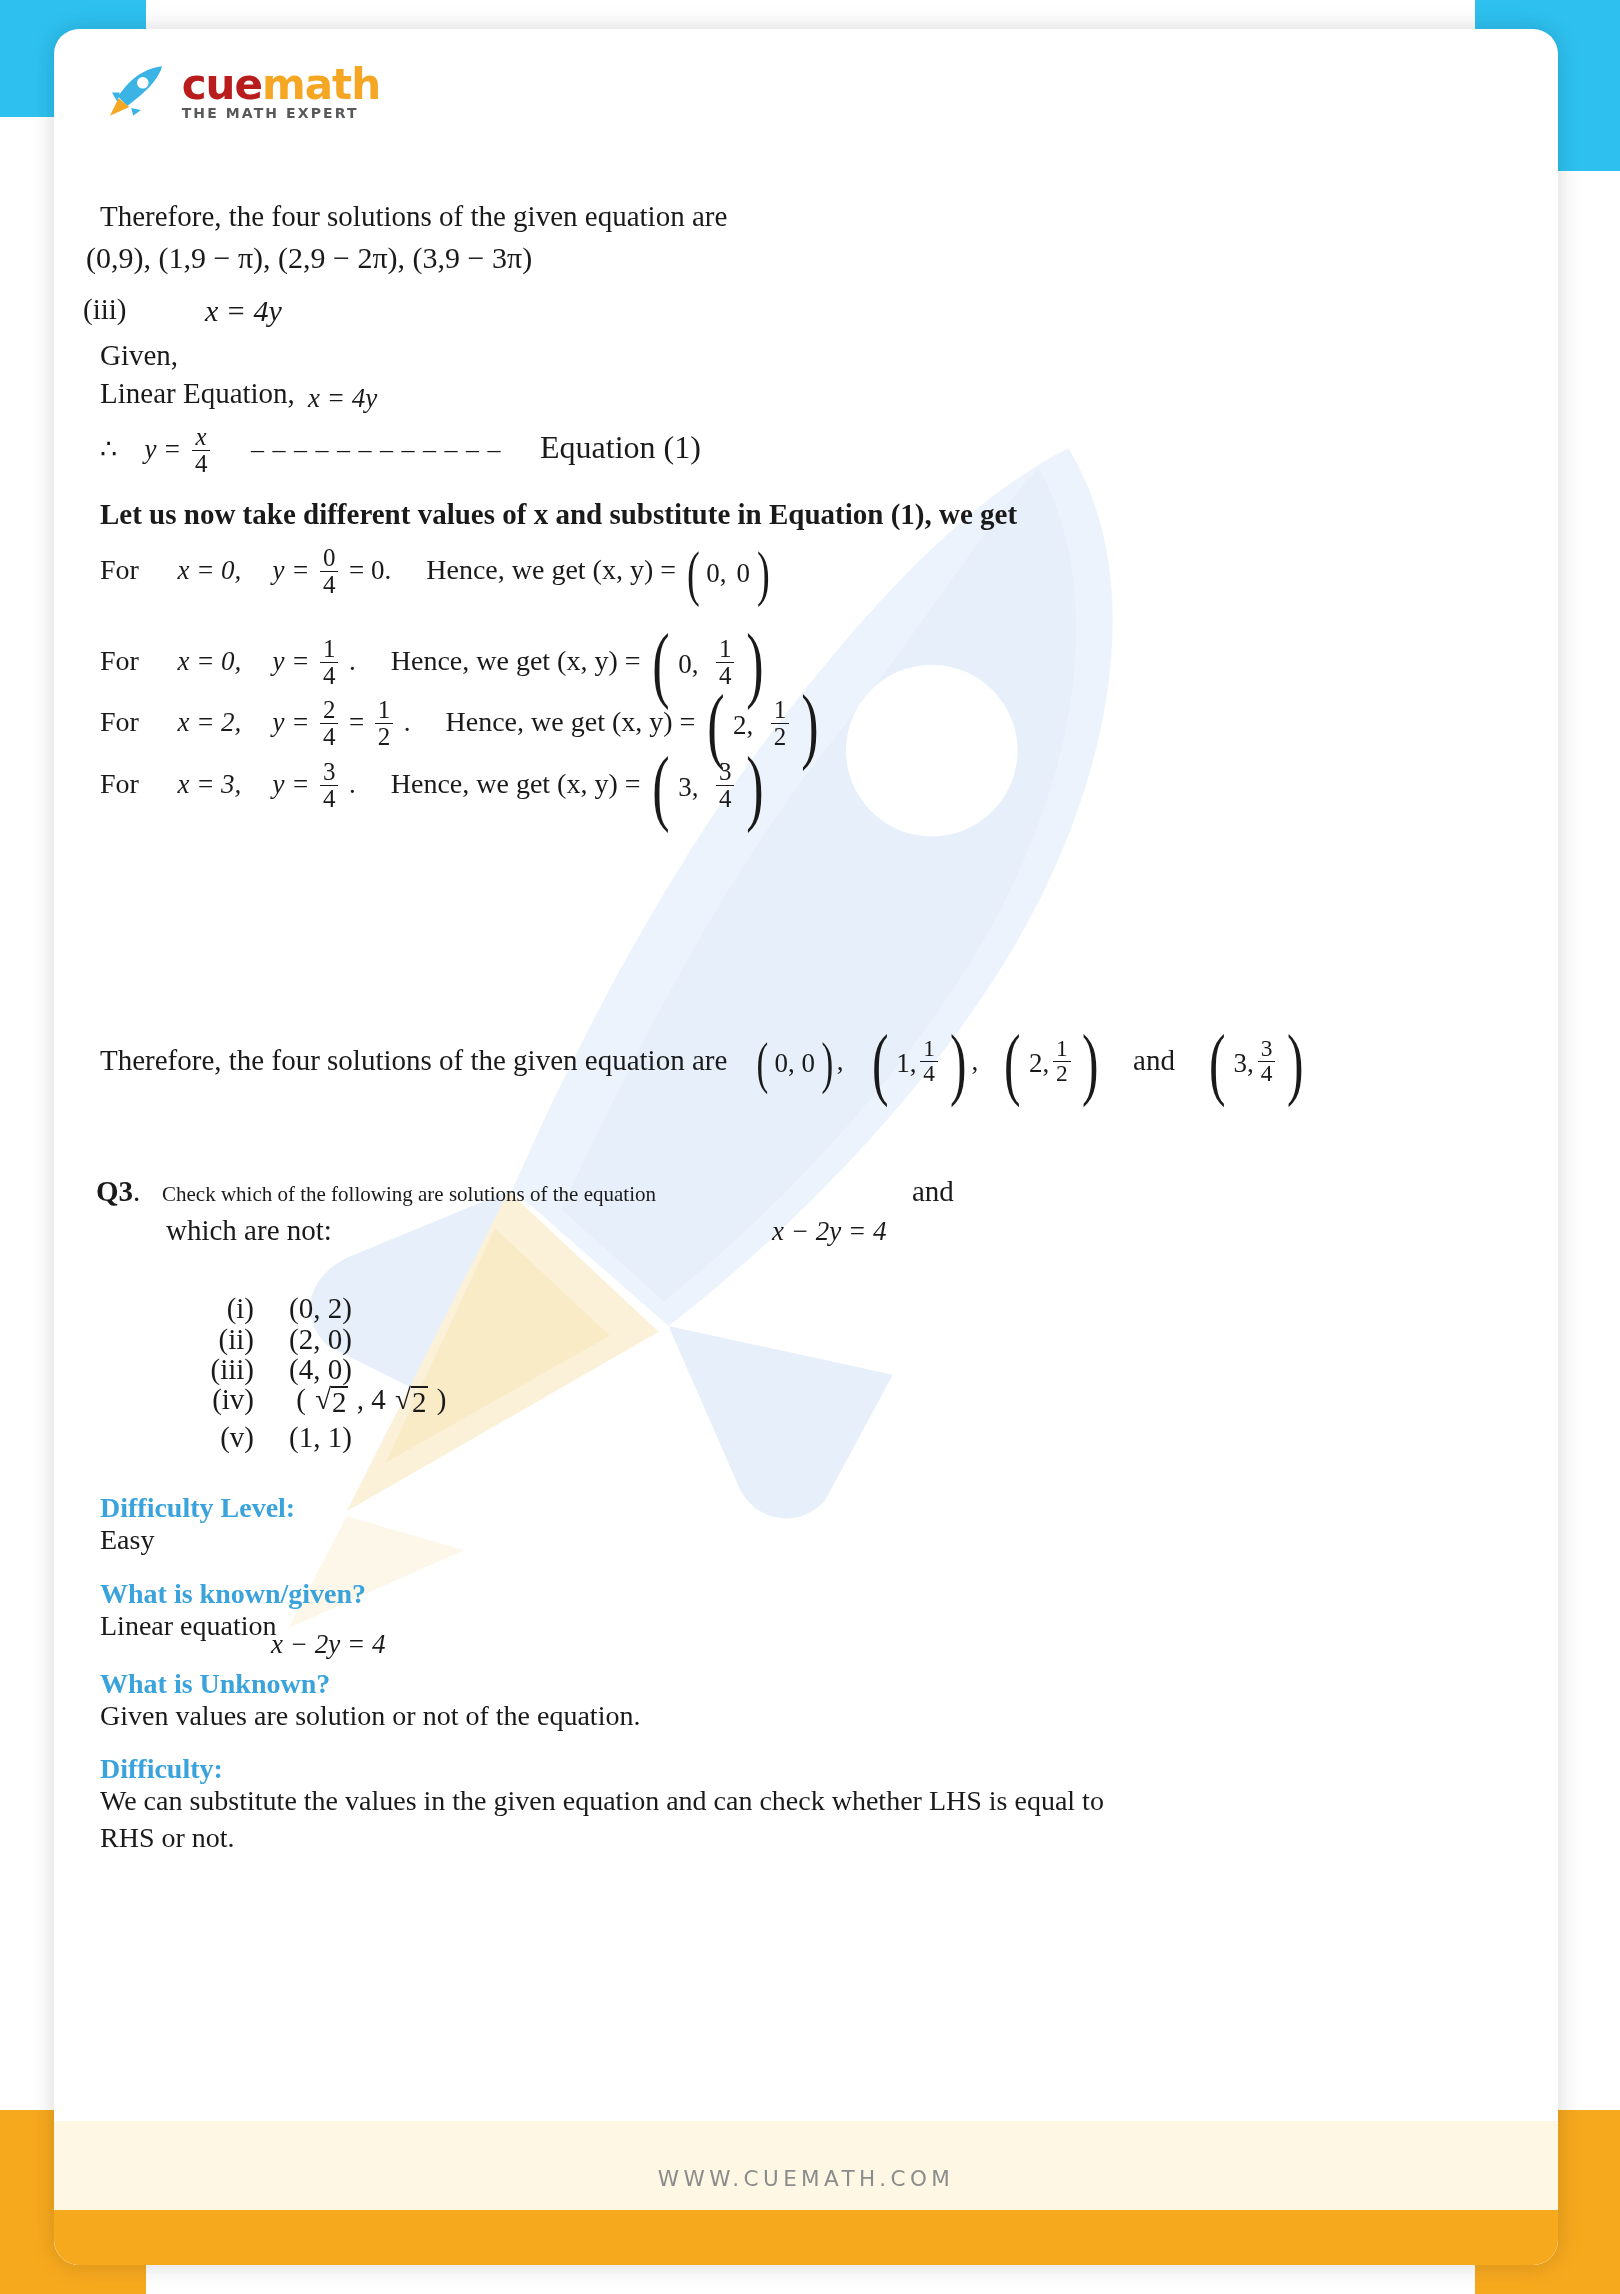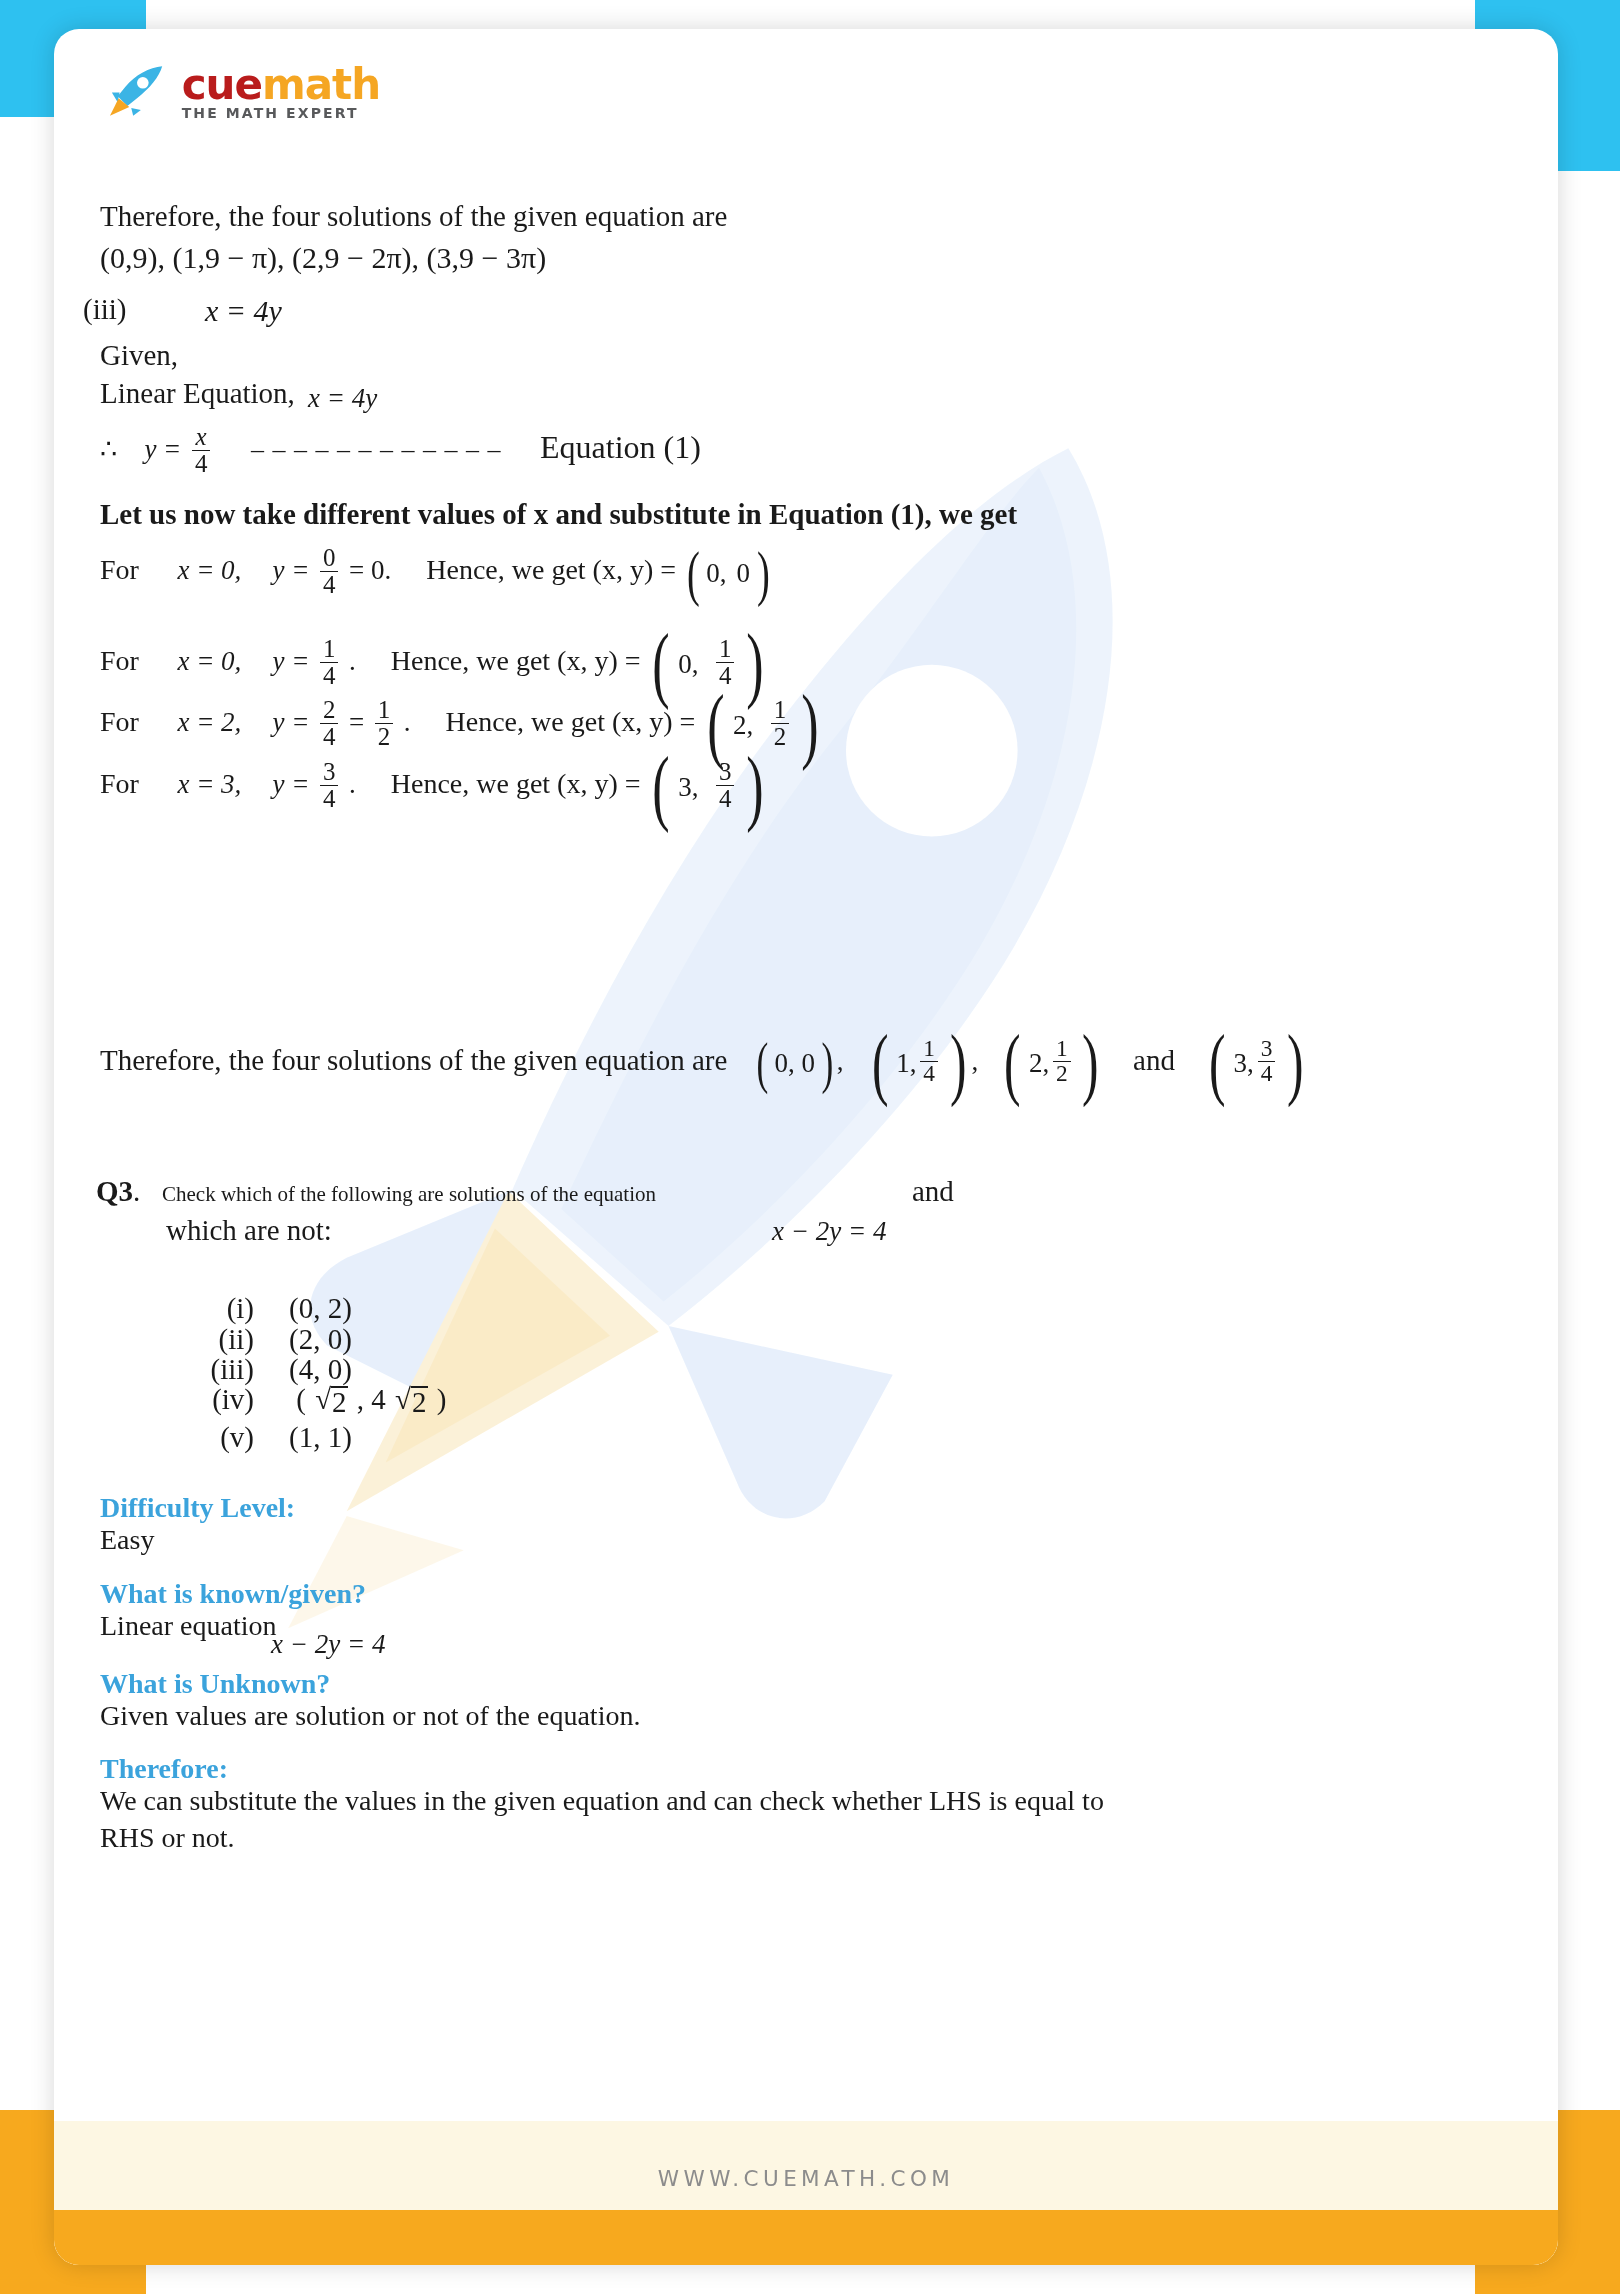--- a/index.html
+++ b/index.html
@@ -115,21 +115,21 @@
         <div class="logo-word">
           <span class="logo-cue">cue</span><span class="logo-math">math</span>
         </div>
         <div class="logo-tag">THE MATH EXPERT</div>
       </div>
     </div>
 
     <div class="body">
 
       <div class="ln t" style="left:46px;top:0px;">Therefore, the four solutions of the given equation are</div>
-      <div class="ln eq" style="left:46px;top:41px;font-size:30px;">(0,9),  (1,9 − π),  (2,9 − 2π),  (3,9 − 3π)</div>
+      <div class="ln eq" style="left:32px;top:41px;font-size:30px;">(0,9),  (1,9 − π),  (2,9 − 2π),  (3,9 − 3π)</div>
 
       <div class="ln t" style="left:29px;top:93px;">(iii)</div>
       <div class="ln mi" style="left:151px;top:94px;font-size:30px;">x = 4y</div>
 
       <div class="ln t" style="left:46px;top:139px;">Given,</div>
       <div class="ln t" style="left:46px;top:177px;">Linear Equation,</div>
       <div class="ln mi" style="left:254px;top:183px;">x = 4y</div>
 
       <div class="ln eq" style="left:46px;top:226px;">
         <span>∴</span>
@@ -350,21 +350,21 @@
       <div class="ln head" style="left:46px;top:1292px;">Difficulty Level:</div>
       <div class="ln plain" style="left:46px;top:1324px;">Easy</div>
 
       <div class="ln head" style="left:46px;top:1378px;">What is known/given?</div>
       <div class="ln plain" style="left:46px;top:1410px;">Linear equation</div>
       <div class="ln eq" style="left:217px;top:1429px;"><i>x − 2y = 4</i></div>
 
       <div class="ln head" style="left:46px;top:1468px;">What is Unknown?</div>
       <div class="ln plain" style="left:46px;top:1500px;">Given values are solution or not of the equation.</div>
 
-      <div class="ln head" style="left:46px;top:1553px;">Therefore:</div>
+      <div class="ln head" style="left:46px;top:1553px;">Difficulty:</div>
       <div class="ln plain" style="left:46px;top:1585px;">We can substitute the values in the given equation and can check whether LHS is equal to</div>
       <div class="ln plain" style="left:46px;top:1622px;">RHS or not.</div>
 
     </div>
 
     <div class="footer-band"></div>
     <div class="footer-bar"></div>
     <div class="footer-url">WWW.CUEMATH.COM</div>
   </div>
 </div>

